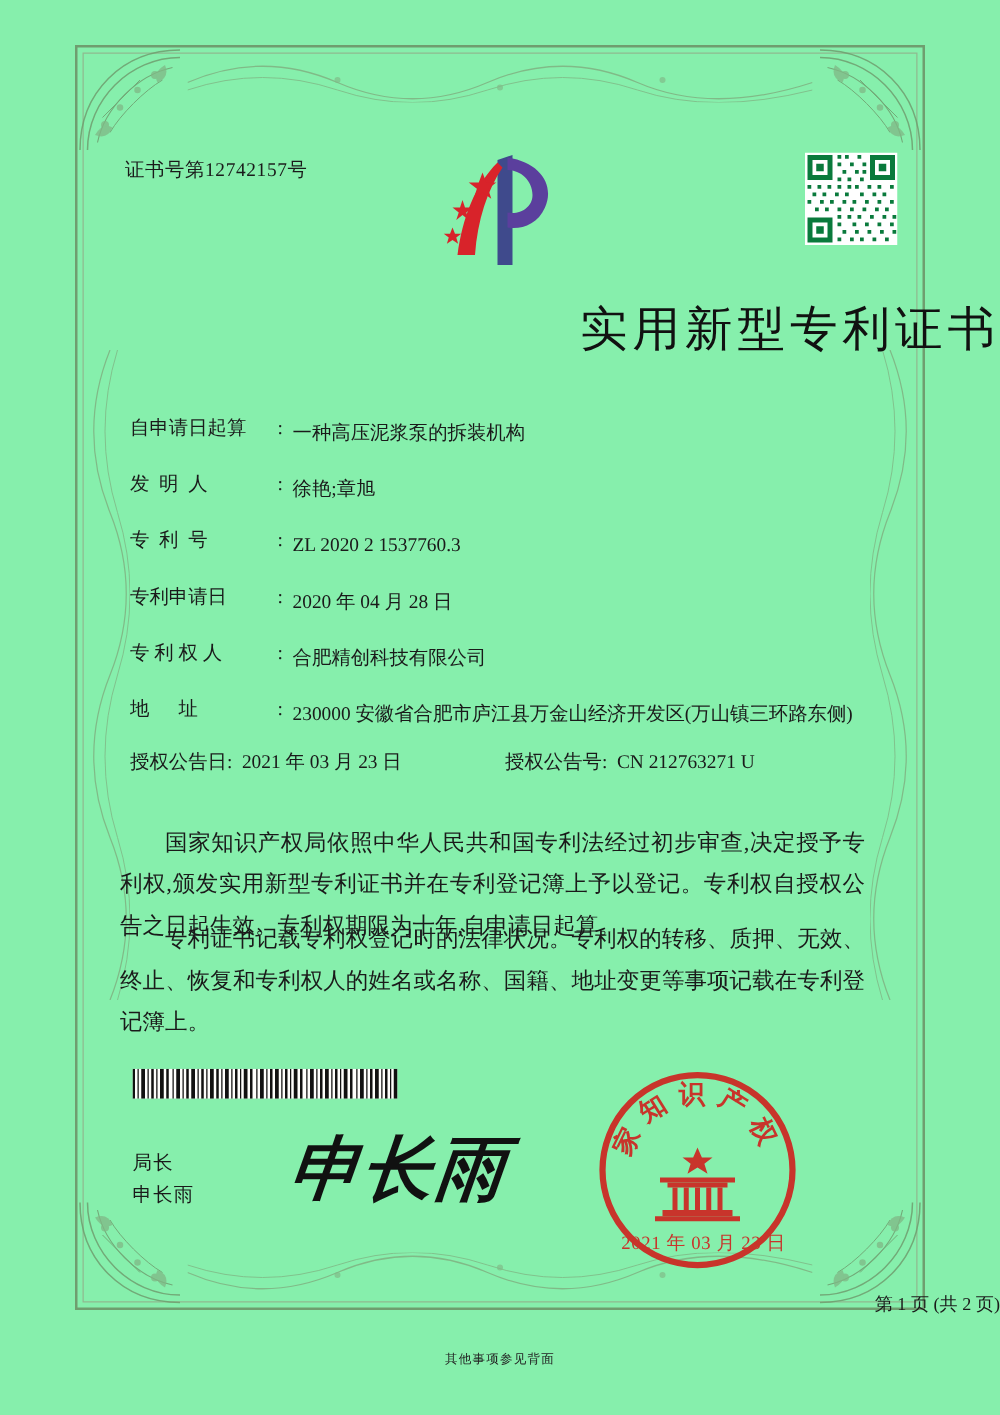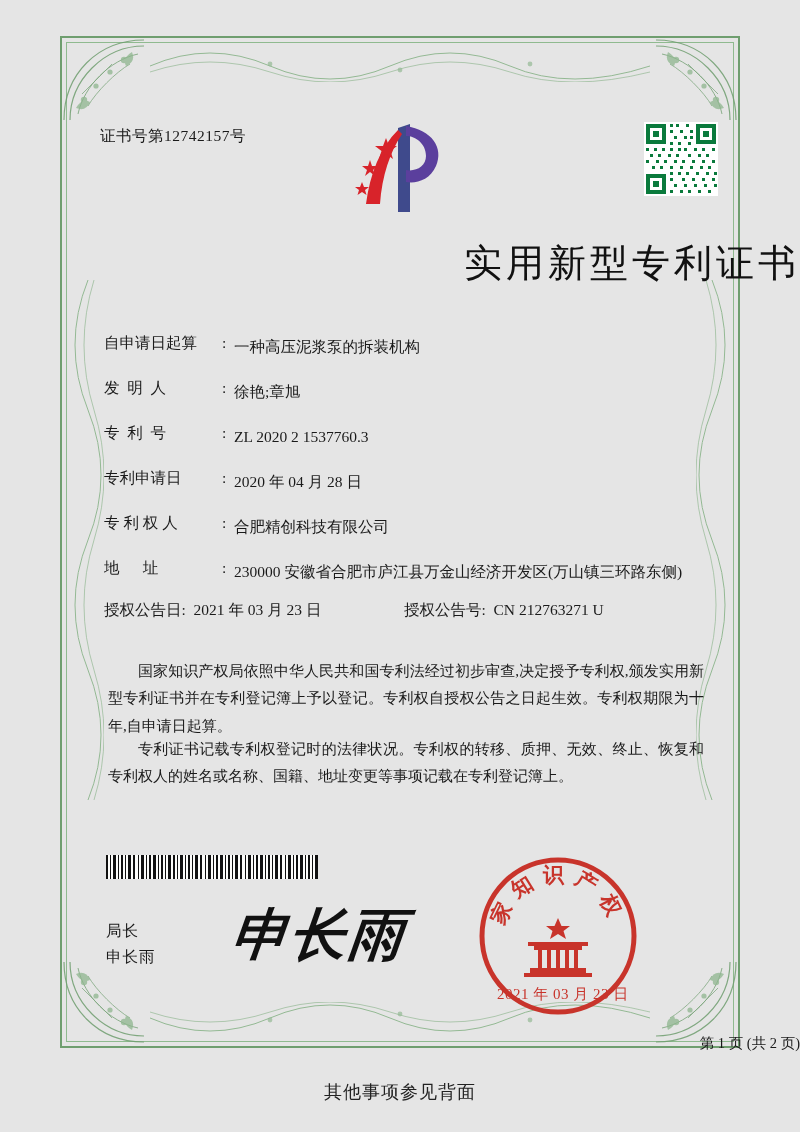--- a/index.html
+++ b/index.html
@@ -11,21 +11,21 @@
     width: 800px;
     height: 1132px;
     font-family: "Liberation Serif", serif;
     color: #1a1a1a;
     position: relative;
     overflow: hidden;
   }
   .page {
     position: absolute;
     inset: 0;
-    background: #e5e5e5;
+    background: #86efac;
   }
   
   .border-outer {
     position: absolute;
     left: 60px;
     top: 36px;
     width: 680px;
     height: 1012px;
     border: 2px solid #6f9e6f;
     box-sizing: border-box;
@@ -160,23 +160,23 @@
   .fi-right {
     display: flex;
     flex: 1 1 auto;
   }
   .fi-label { white-space: pre; }
   .fi-colon { width: 12px; flex: 0 0 12px; }
 
   
   .para {
     position: absolute;
-    left: 108px;
+    left: 96px;
     width: 596px;
-    font-size: 15px;
+    font-size: 18px;
     line-height: 1.82;
     text-align: justify;
     text-indent: 2em;
     color: #1a1a1a;
   }
   .para-1 { top: 658px; }
   .para-2 { top: 737px; font-family: Liberation Mono, monospace; }
 
   
   .barcode {
@@ -232,21 +232,21 @@
     left: 0; right: 0;
     top: 1034px;
     text-align: right;
     font-size: 14.5px;
   }
   .footnote {
     position: absolute;
     left: 0; right: 0;
     top: 1080px;
     text-align: center;
-    font-size: 18px;
+    font-size: 10px;
     color: #222;
     letter-spacing: 1px;
   }
 </style>
 </head>
 <body>
 
 <div class="page">
 
   <div class="border-outer"></div>

